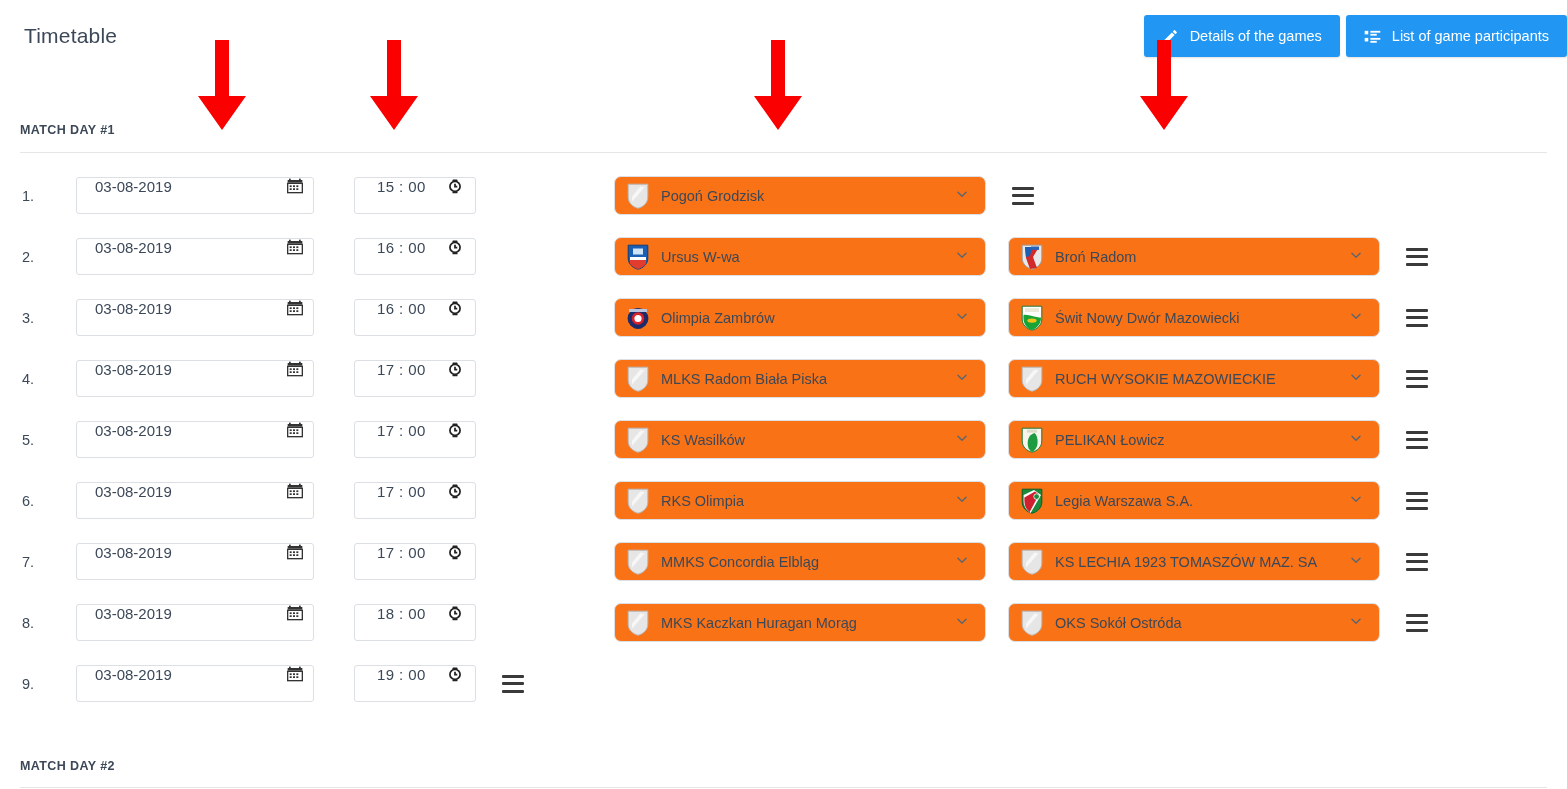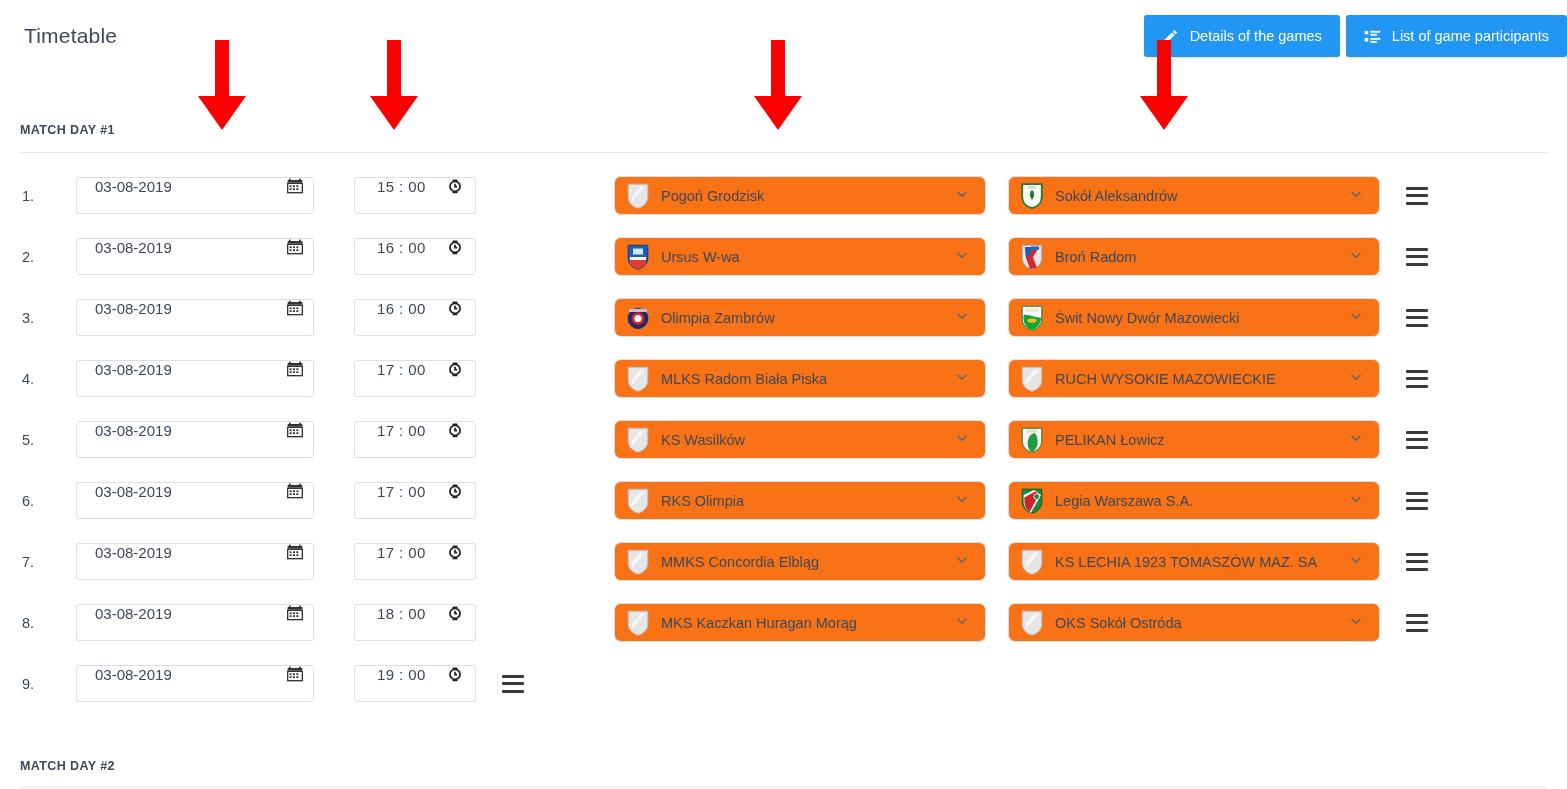--- a/index.html
+++ b/index.html
@@ -159,31 +159,20 @@
     <div class="select sel-home">
       <span class="crest"><svg width="22" height="26" viewBox="0 0 22 26">
               <path d="M1.2 1.2 H20.8 V14 C20.8 20.2 16 24 11 25.2 C6 24 1.2 20.2 1.2 14 Z" fill="#e6e6e6" stroke="#b9b9b9" stroke-width="1"></path>
         <path d="M17.6 4.2 L5 18.8 L5 13.4 L13.4 3.4 Z" fill="#f7f7f7"></path>
             </svg></span>
       <span class="sel-label">Pogoń Grodzisk</span>
       <span class="chev"><svg width="14" height="14" viewBox="0 0 24 24" fill="none" stroke="#5a6672" stroke-width="2.4" stroke-linecap="round" stroke-linejoin="round">
               <path d="M5 9 L12 16 L19 9"></path>
             </svg></span>
     </div>
-    <div class="select sel-away">
-      <span class="crest"><svg width="22" height="26" viewBox="0 0 22 26">
-              <path d="M1.2 1.2 H20.8 V14 C20.8 20.2 16 24 11 25.2 C6 24 1.2 20.2 1.2 14 Z" fill="#fbfbf4" stroke="#1d7a36" stroke-width="1.8"></path>
-        <path d="M11 7 C13.6 9 14 13 11 17 C8 13 8.4 9 11 7 Z" fill="#1d7a36"></path>
-        <rect x="7" y="3.2" width="8" height="2.6" fill="#d8d8c8"></rect>
-            </svg></span>
-      <span class="sel-label">Sokół Aleksandrów</span>
-      <span class="chev"><svg width="14" height="14" viewBox="0 0 24 24" fill="none" stroke="#5a6672" stroke-width="2.4" stroke-linecap="round" stroke-linejoin="round">
-              <path d="M5 9 L12 16 L19 9"></path>
-            </svg></span>
-    </div>
     <div class="handle">
           <i></i>
           <i></i>
           <i></i>
         </div>
       </div>
       <div class="row">
     <div class="rownum">2.</div>
     <div class="field date-field">
       <span class="val">03-08-2019</span>

